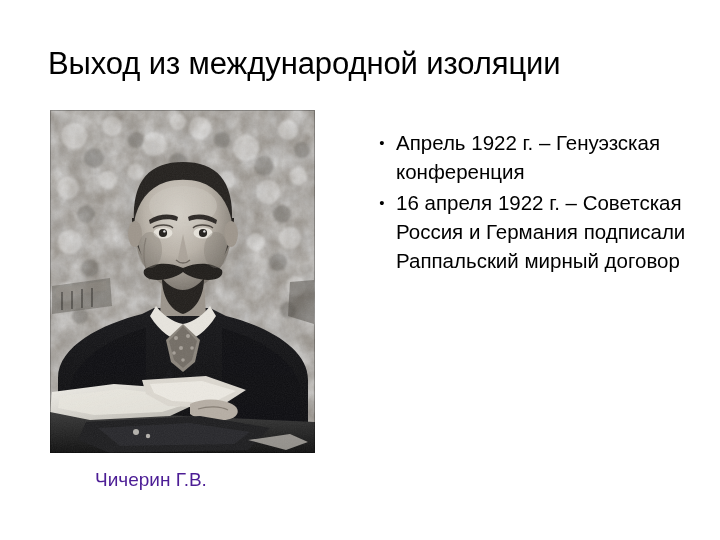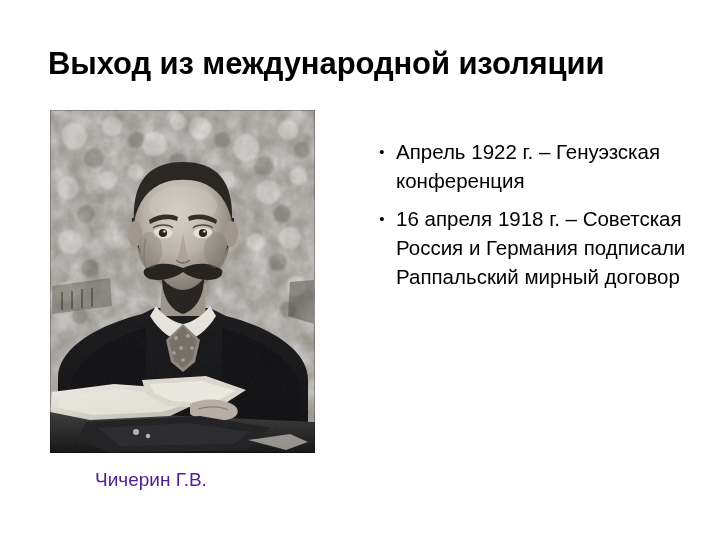--- a/index.html
+++ b/index.html
@@ -24,21 +24,21 @@
   }
 
   
   #slide-title {
     position: absolute;
     left: 48px;
     top: 44px;
     width: 640px;
     font-size: 31px;
     line-height: 40px;
-    font-weight: 700;
+    font-weight: 400;
     letter-spacing: -0.1px;
     color: #000000;
     white-space: nowrap;
   }
 
   
   #photo-frame {
     position: absolute;
     left: 50px;
     top: 110px;
@@ -84,21 +84,20 @@
     left: 7px;
     top: 0;
     width: 14px;
     line-height: 29px;
     font-size: 15px;
     text-align: center;
     color: #000000;
   }
   .bullet-text {
     display: block;
-    margin-top: 9px;
   }
 </style>
 </head>
 <body>
 
 <div id="slide">
 
   <div id="slide-title">Выход из международной изоляции</div>
 
   <div id="photo-frame">
@@ -286,18 +285,18 @@
 
   <div id="body-block">
 
     <div class="bullet-item">
       <span class="bullet-mark">•</span>
       <span class="bullet-text">Апрель 1922 г. – Генуэзская конференция</span>
     </div>
 
     <div class="bullet-item">
       <span class="bullet-mark">•</span>
-      <span class="bullet-text">16 апреля 1918 г. – Советская Россия и Германия подписали Раппальский  мирный договор</span>
+      <span class="bullet-text">16 апреля 1922 г. – Советская Россия и Германия подписали Раппальский  мирный договор</span>
     </div>
 
   </div>
 
 </div>
 
 </body></html>

